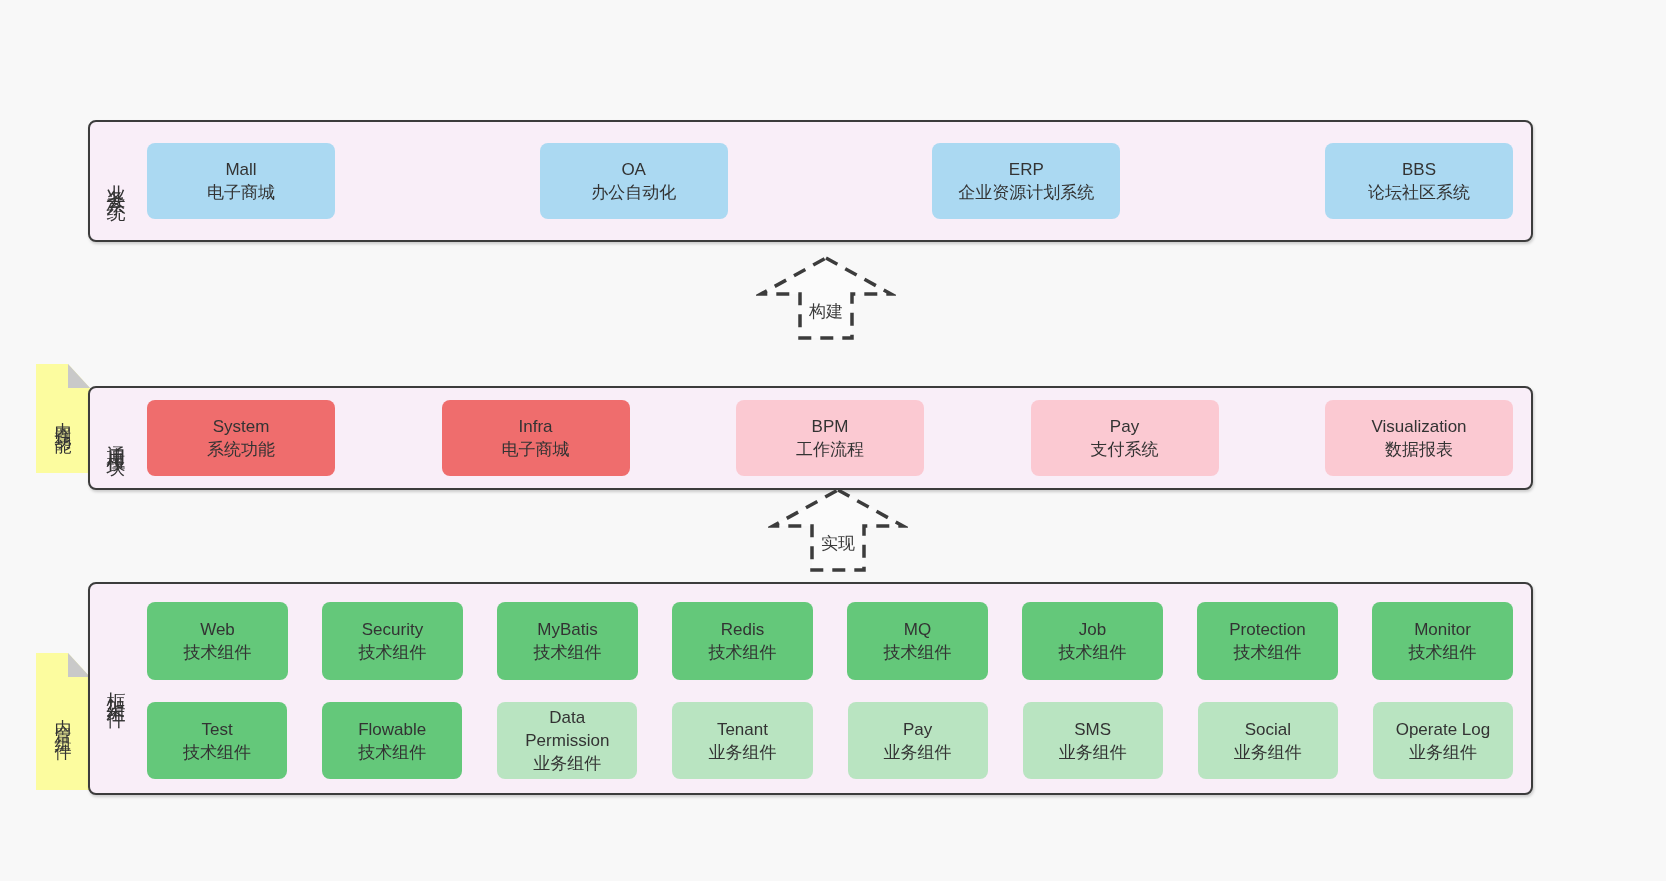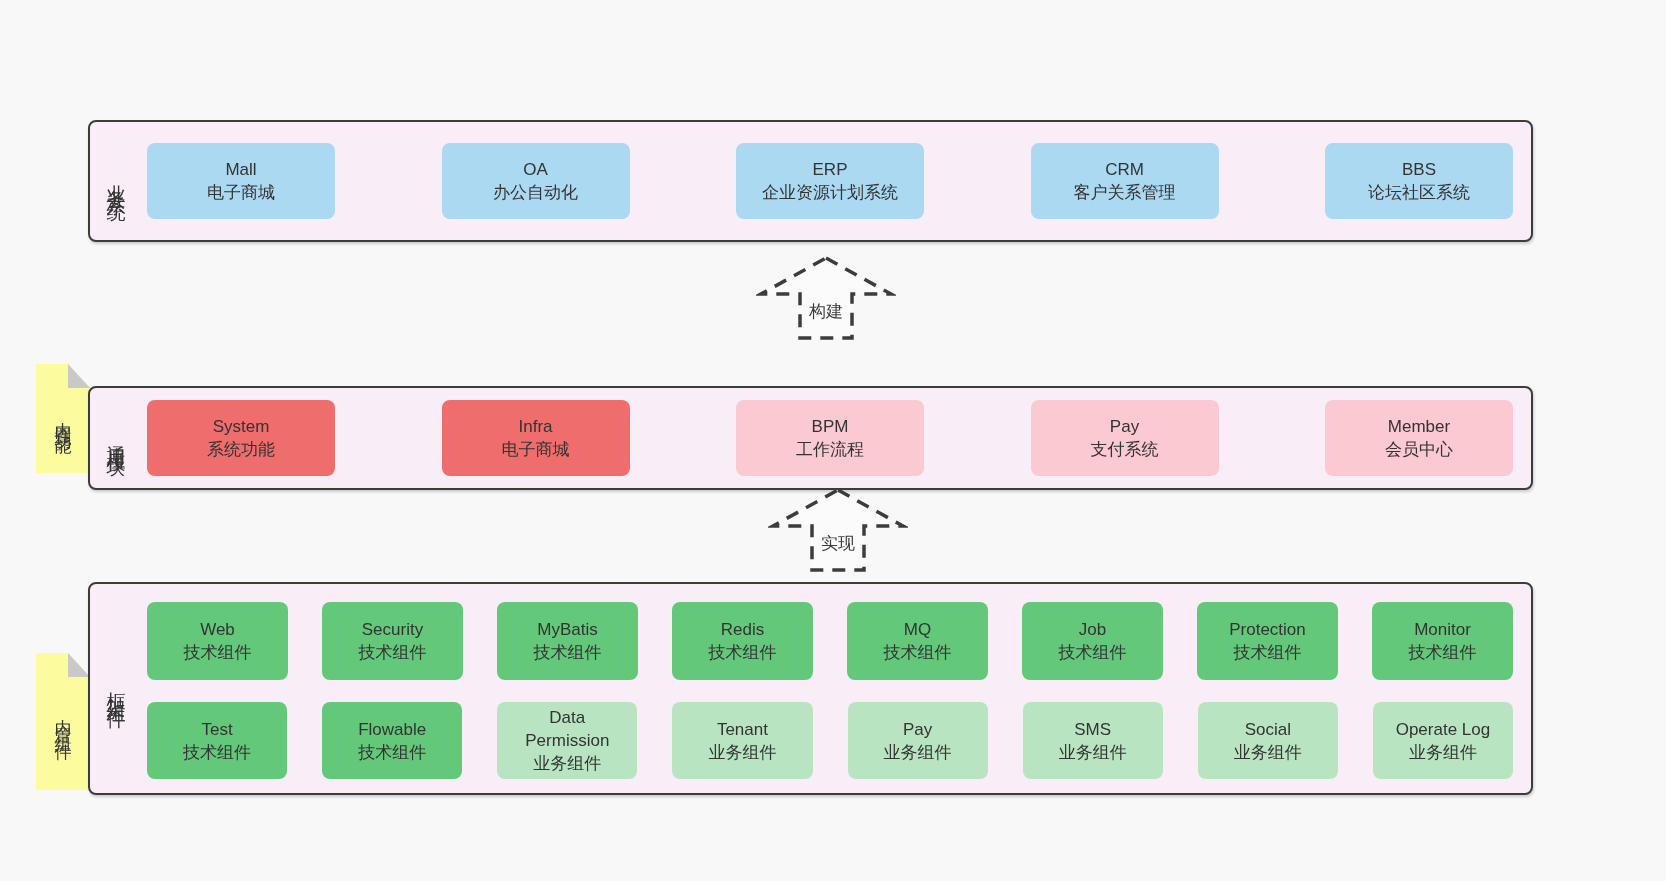--- a/index.html
+++ b/index.html
@@ -86,24 +86,20 @@
       </div>
       <div class="box blue">
         <div class="bt">OA</div>
         <div class="bs">办公自动化</div>
       </div>
       <div class="box blue">
         <div class="bt">ERP</div>
         <div class="bs">企业资源计划系统</div>
       </div>
       <div class="box blue">
-        <div class="bt">CRM</div>
-        <div class="bs">客户关系管理</div>
-      </div>
-      <div class="box blue">
         <div class="bt">BBS</div>
         <div class="bs">论坛社区系统</div>
       </div>
     </div>
   </section>
 
   <svg class="arrow arrow-build" width="140" height="92" viewBox="0 0 140 92">
     <path d="M70 6 L135 42 L96 42 L96 86 L44 86 L44 42 L5 42 Z"></path>
     <rect x="46" y="46" width="48" height="26"></rect>
     <text x="70" y="65" text-anchor="middle">构建</text>
@@ -128,22 +124,22 @@
       </div>
       <div class="box pink">
         <div class="bt">BPM</div>
         <div class="bs">工作流程</div>
       </div>
       <div class="box pink">
         <div class="bt">Pay</div>
         <div class="bs">支付系统</div>
       </div>
       <div class="box pink">
-        <div class="bt">Member</div>
-        <div class="bs">会员中心</div>
+        <div class="bt">Visualization</div>
+        <div class="bs">数据报表</div>
       </div>
     </div>
   </section>
 
   <svg class="arrow arrow-impl" width="140" height="92" viewBox="0 0 140 92">
     <path d="M70 6 L135 42 L96 42 L96 86 L44 86 L44 42 L5 42 Z"></path>
     <rect x="46" y="46" width="48" height="26"></rect>
     <text x="70" y="65" text-anchor="middle">实现</text>
   </svg>
 

